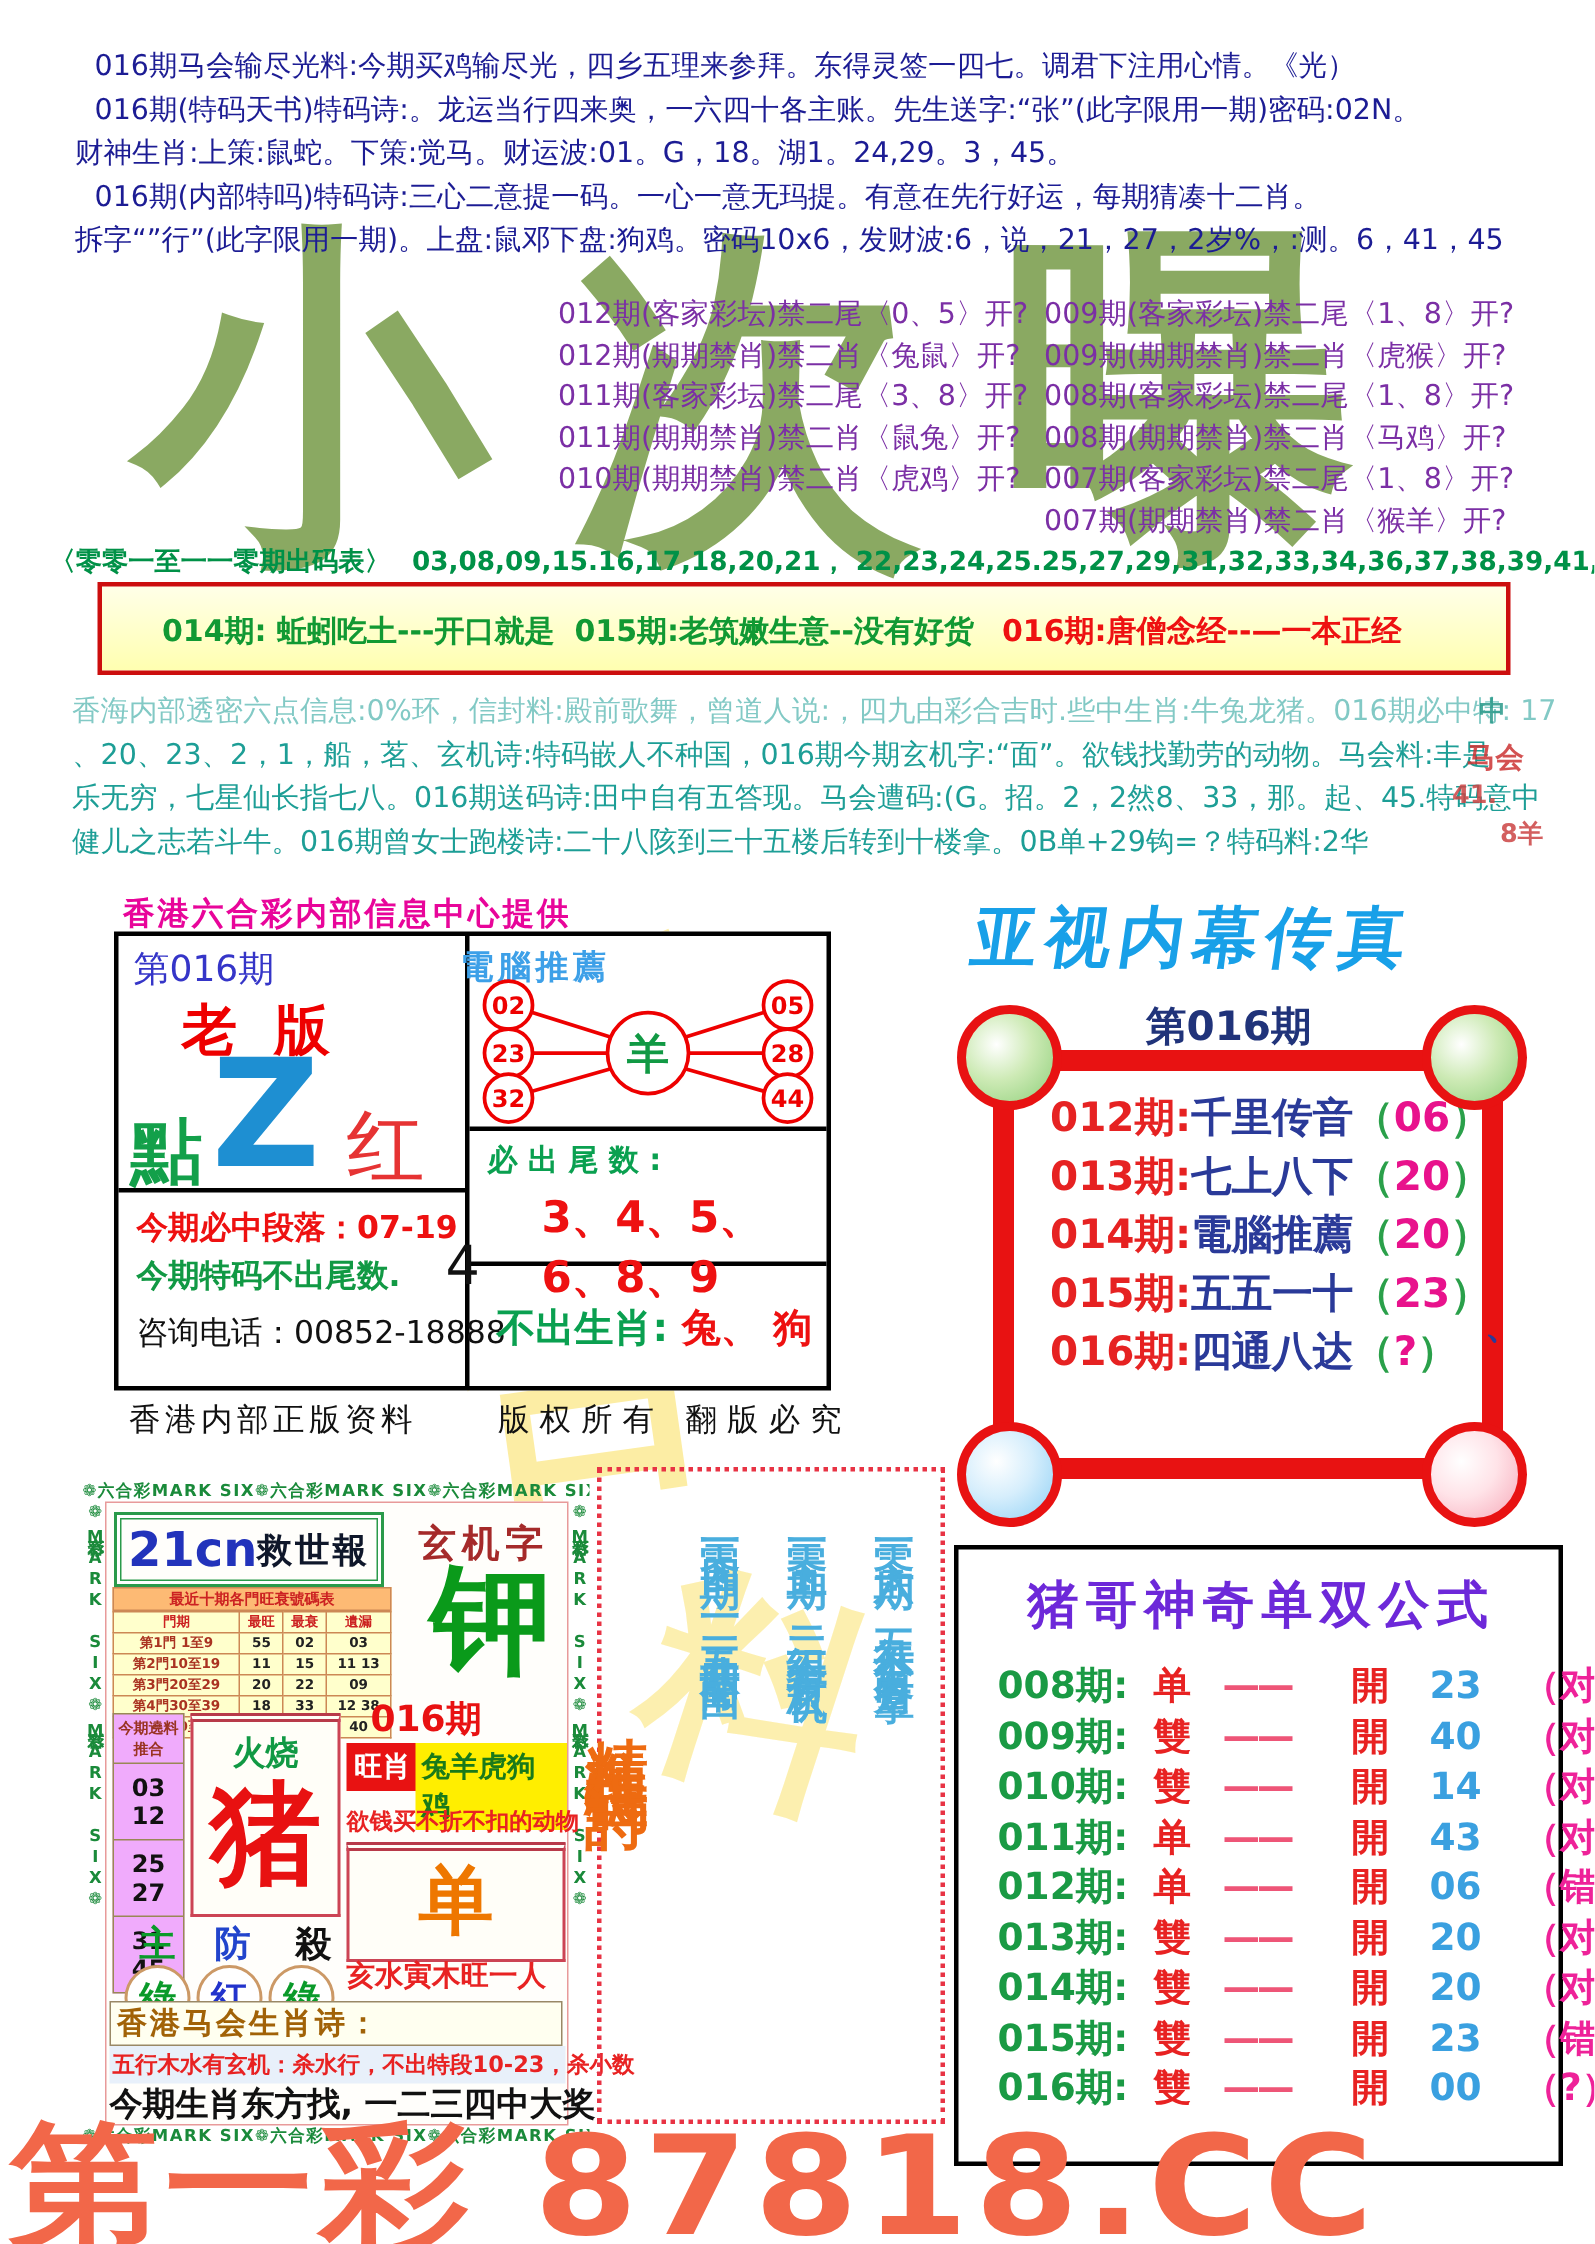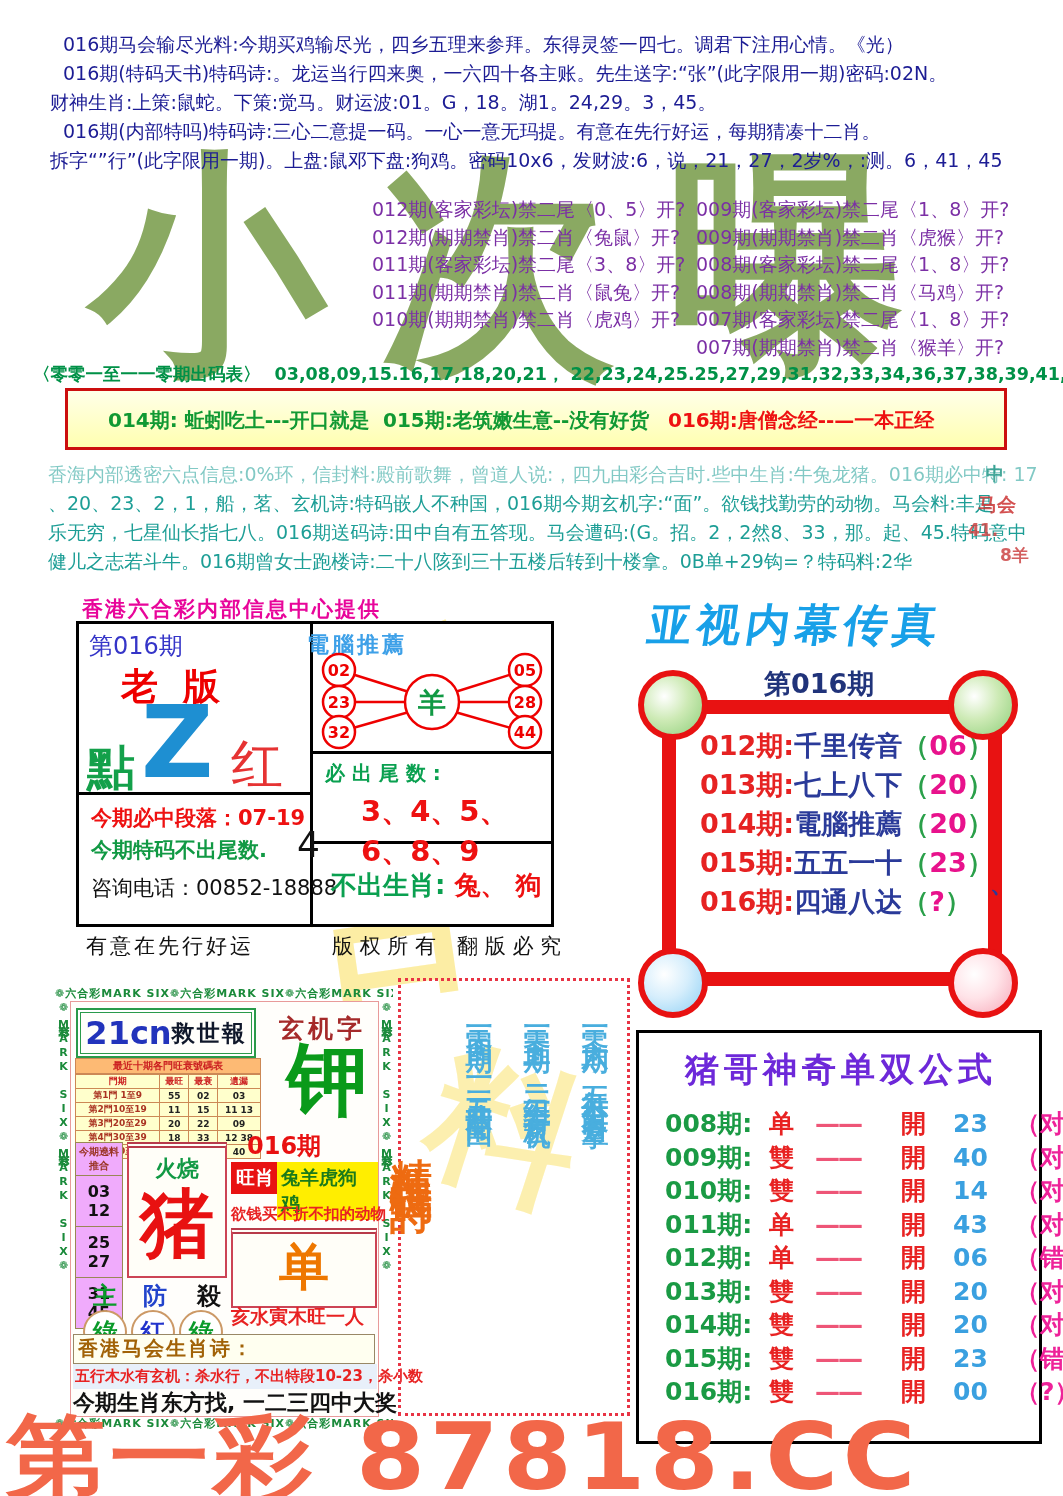--- a/index.html
+++ b/index.html
@@ -163,21 +163,21 @@
     </svg>
 
     <div class="abs rightcell-label" style="left:246px;top:136px;font-size:20px;">必 出 尾 数 :</div>
     <div class="abs" style="left:282px;top:168px;color:#ee1111;font-size:29px;font-weight:800;">3、4、5、6、8、9</div>
 
     <div class="abs" style="left:252px;top:244px;font-size:26px;font-weight:800;">
       <span style="color:#0aa050;">不出生肖:</span>
       <span style="color:#ee1111;">兔、 狗</span>
     </div>
   </div>
-  <div class="layer" style="left:86px;top:932px;color:#111;font-size:21px;letter-spacing:3px;">有意在先行好运</div>
+  <div class="layer" style="left:86px;top:932px;color:#111;font-size:21px;letter-spacing:3px;">香港内部正版资料</div>
   <div class="layer" style="left:332px;top:932px;color:#111;font-size:21px;">版 权 所 有　翻 版 必 究</div>
 
   <div class="layer yashi-title" style="left:648px;top:596px;">亚视内幕传真</div>
   <div class="layer" style="left:764px;top:666px;color:#20337a;font-size:27px;font-weight:700;">第016期</div>
   <div class="layer yashi-frame" style="left:662px;top:700px;width:312px;height:258px;">
     <div class="abs" style="left:24px;top:12px;">
       <div class="yrow">
         <span class="p">012期:</span>
           <span class="t">千里传音</span>
           <span class="par">（</span>

